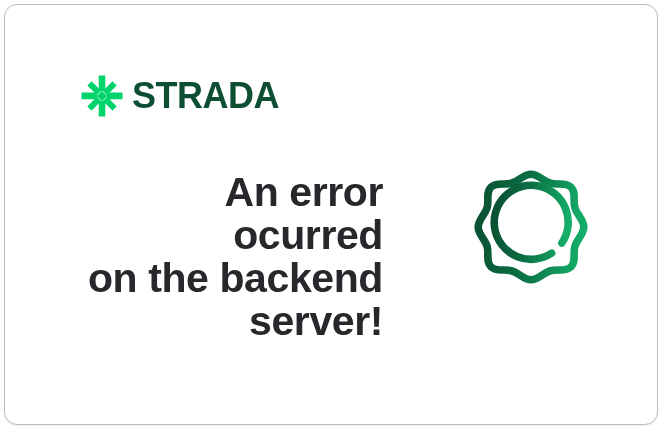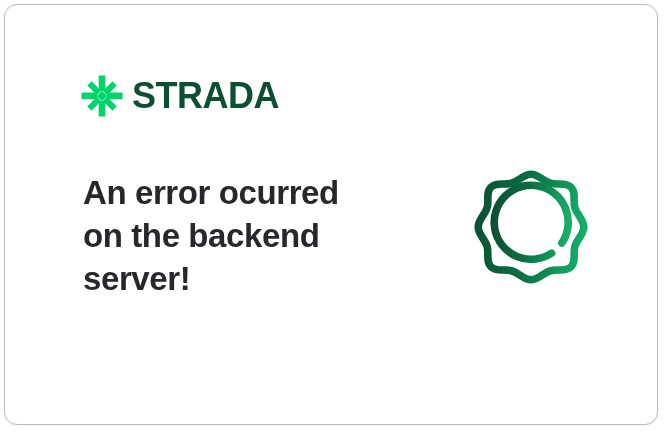--- a/index.html
+++ b/index.html
@@ -62,27 +62,28 @@
     white-space: nowrap;
   }
 
   
   .headline {
     position: absolute;
     left: 78px;
     top: 166px;
     width: 300px;
     font-family: "Liberation Sans", sans-serif;
-    font-size: 33px;
+    font-size: 41px;
     font-weight: 700;
     line-height: 43px;
     letter-spacing: -0.4px;
     color: #26282b;
     margin: 0;
     white-space: pre-line;
+    text-align: right;
   }
 
   
   .gear {
     position: absolute;
     left: 450px;
     top: 146px;
     width: 152px;
     height: 152px;
     display: block;

